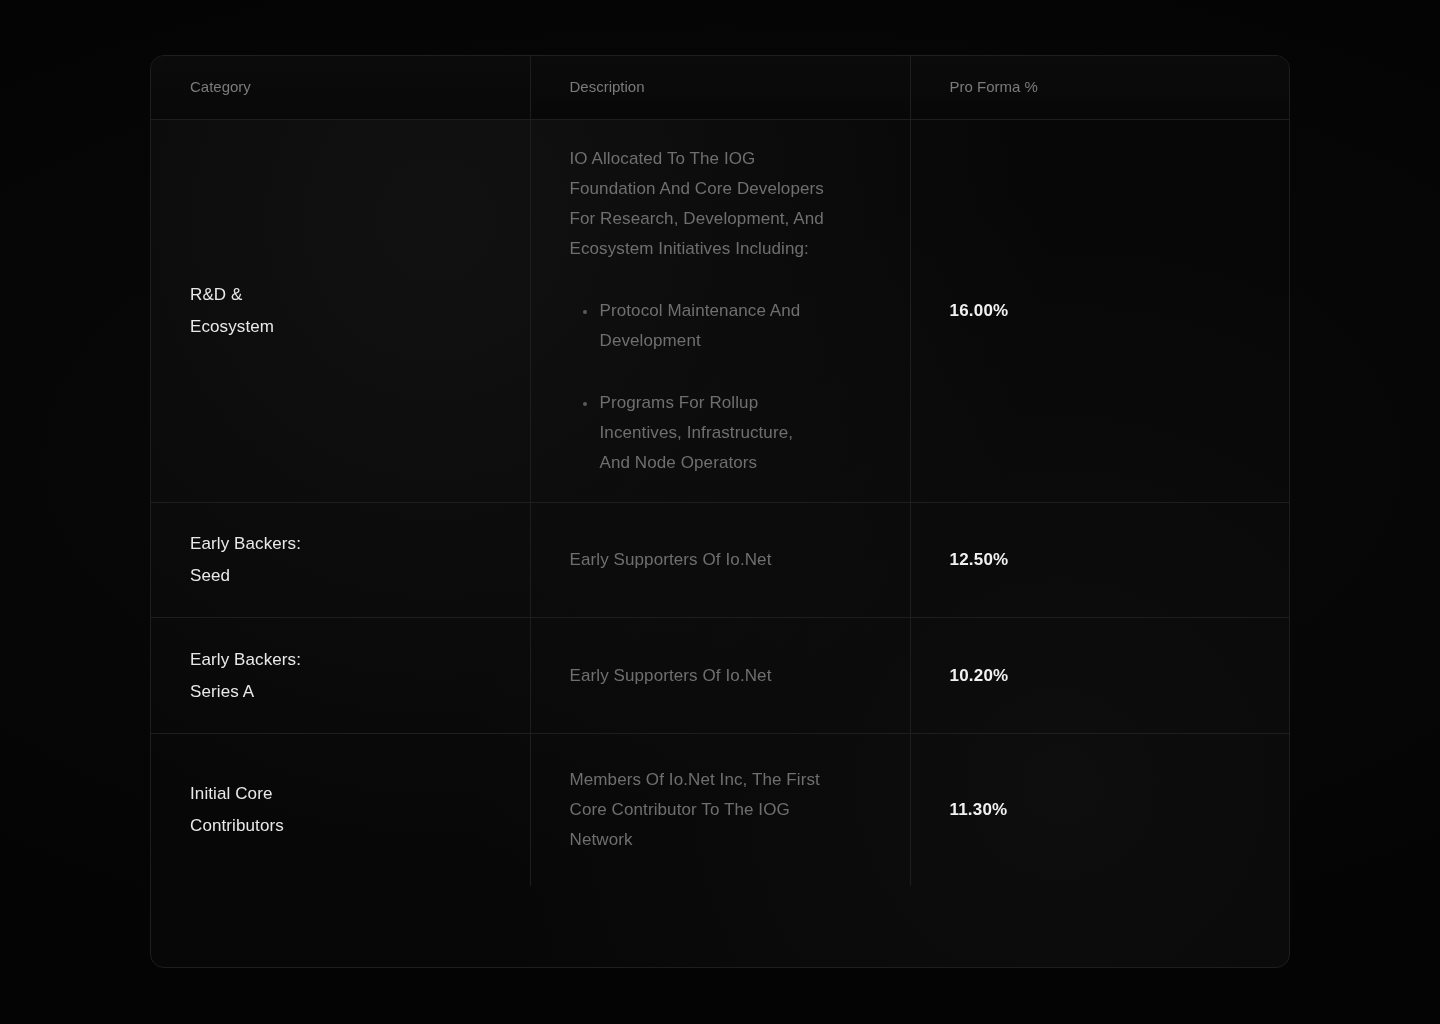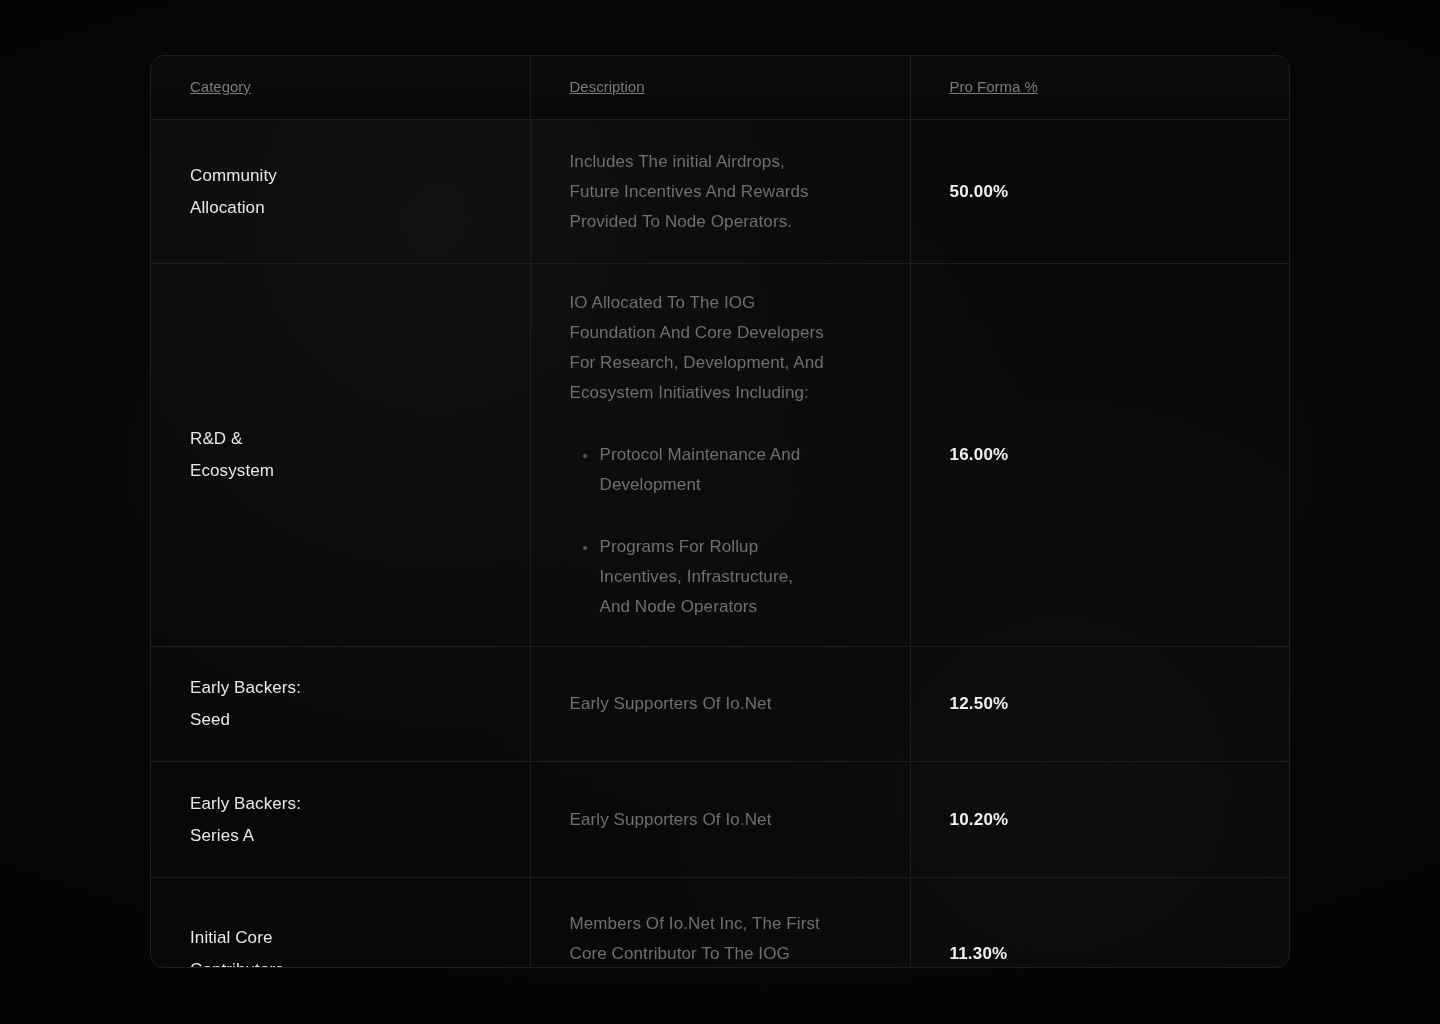--- a/index.html
+++ b/index.html
@@ -57,21 +57,20 @@
     font-weight: 400;
     font-size: 15px;
     line-height: 20px;
     color: #7b7b7b;
     padding: 21px 0 22px 39px;
     border-bottom: 1px solid #1e1e1e;
     border-right: 1px solid #1e1e1e;
     background: linear-gradient(180deg, #0b0b0b 0%, #080808 100%);
     vertical-align: middle;
     height: 55px;
-    text-decoration: underline;
   }
   thead th:last-child { border-right: none; }
 
   
   tbody td {
     border-bottom: 1px solid #1e1e1e;
     border-right: 1px solid #1e1e1e;
     vertical-align: middle;
     padding: 24px 30px 24px 39px;
     background-clip: padding-box;
@@ -146,30 +145,20 @@
 
       <thead>
         <tr>
           <th>Category</th>
           <th>Description</th>
           <th>Pro Forma %</th>
         </tr>
       </thead>
 
       <tbody>
-          <tr data-row="0">
-            <td class="cat-cell">Community
-Allocation</td>
-            <td class="desc-cell">
-              <p>Includes The initial Airdrops,
-Future Incentives And Rewards
-Provided To Node Operators.</p>
-            </td>
-            <td class="val-cell">50.00%</td>
-          </tr>
           <tr data-row="1">
             <td class="cat-cell">R&amp;D &amp;
 Ecosystem</td>
             <td class="desc-cell">
               <p>IO Allocated To The IOG
 Foundation And Core Developers
 For Research, Development, And
 Ecosystem Initiatives Including:</p>
               <ul>
                 <li>Protocol Maintenance And

